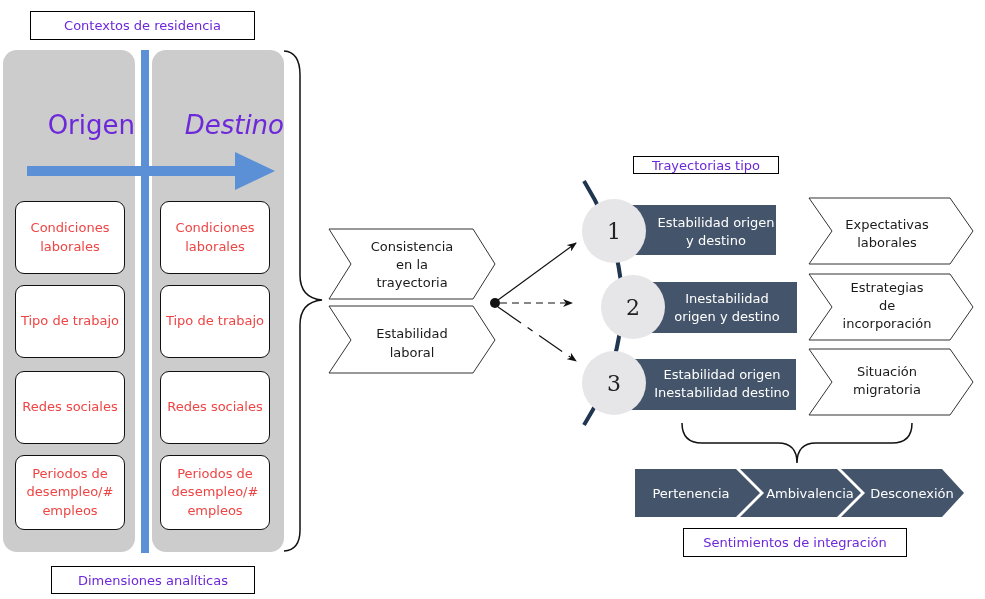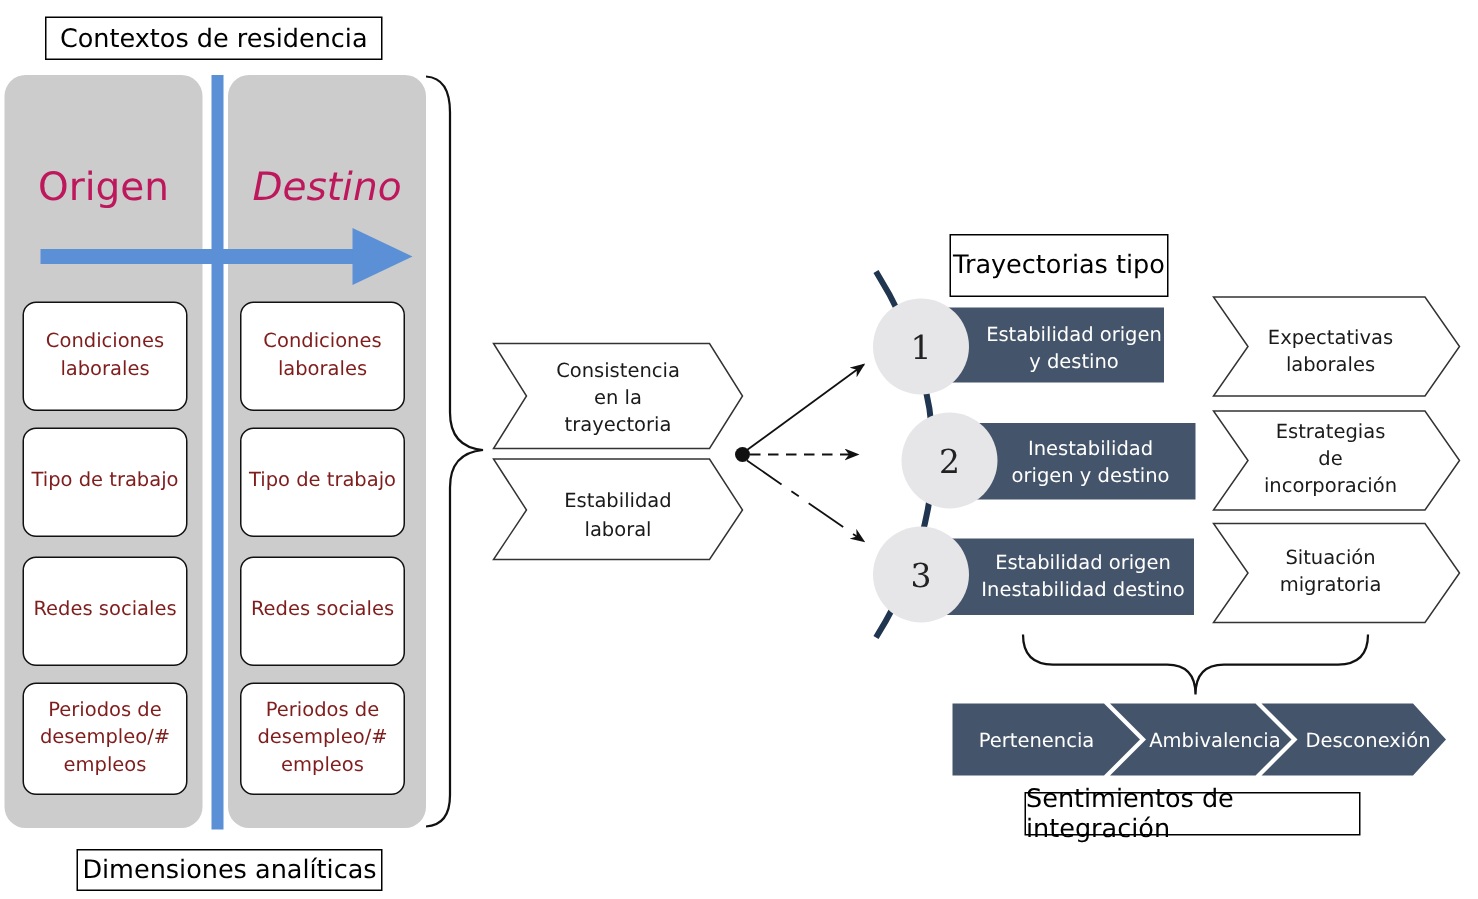--- a/index.html
+++ b/index.html
@@ -1,25 +1,25 @@
 <!DOCTYPE html>
 <html><head>
 <meta charset="utf-8">
 <style>
   html, body { margin: 0; padding: 0; background: #ffffff; }
   body { width: 985px; height: 599px; position: relative; overflow: hidden;
          font-family: "DejaVu Sans", sans-serif; color: #1a1a1a; }
   .label-box { position: absolute; border: 1px solid #000; background: #fff;
                display: flex; align-items: center; justify-content: center;
-               font-size: 17px; color: #000000; box-sizing: border-box; }
+               font-size: 13px; color: #6d28d9; box-sizing: border-box; }
   .panel { position: absolute; background: #cccccc; border-radius: 14px; }
-  .panel-title { position: absolute; font-size: 26px; color: #be185d; text-align: center; width: 100%; }
+  .panel-title { position: absolute; font-size: 26px; color: #6d28d9; text-align: right; width: 100%; }
   .dim-card { position: absolute; background: #fff; border: 1.6px solid #111; border-radius: 9px;
               box-sizing: border-box; display: flex; align-items: center; justify-content: center;
-              text-align: center; font-size: 13px; line-height: 1.4; color: #7f1d1d; white-space: pre-line; }
+              text-align: center; font-size: 13px; line-height: 1.4; color: #ef4444; white-space: pre-line; }
   svg { position: absolute; left: 0; top: 0; overflow: visible; }
   .svg-text { font-family: "DejaVu Sans", sans-serif; font-size: 13px; fill: #1a1a1a; }
   .dark-text { font-family: "DejaVu Sans", sans-serif; font-size: 13px; fill: #ffffff; }
   .num-text { font-family: "DejaVu Serif", serif; font-size: 22px; fill: #222; }
 </style>
 </head>
 <body>
 
 <div class="label-box" style="left:30px; top:11px; width:225px; height:29px;">Contextos de residencia</div>
 
@@ -42,21 +42,21 @@
 <div class="dim-card" style="left:160px; top:201px; width:110px; height:73px;">Condiciones
 laborales</div>
 <div class="dim-card" style="left:160px; top:285px; width:110px; height:73px;">Tipo de trabajo</div>
 <div class="dim-card" style="left:160px; top:371px; width:110px; height:73px;">Redes sociales</div>
 <div class="dim-card" style="left:160px; top:455px; width:110px; height:75px;">Periodos de
 desempleo/#
 empleos</div>
 
 <div class="label-box" style="left:51px; top:566px; width:204px; height:28px;">Dimensiones analíticas</div>
 
-<div class="label-box" style="left:633px; top:156px; width:146px; height:42px;">Trayectorias tipo</div>
+<div class="label-box" style="left:633px; top:156px; width:146px; height:18px;">Trayectorias tipo</div>
 
 <div class="label-box" style="left:683px; top:528px; width:224px; height:29px;">Sentimientos de integración</div>
 
 <svg width="985" height="599">
   <defs>
     <marker id="arrowhead" markerWidth="10" markerHeight="8" refX="9" refY="4" orient="auto" markerUnits="userSpaceOnUse">
       <path d="M0,0 L10,4 L0,8 L3,4 Z" fill="#111"></path>
     </marker>
   </defs>
 

